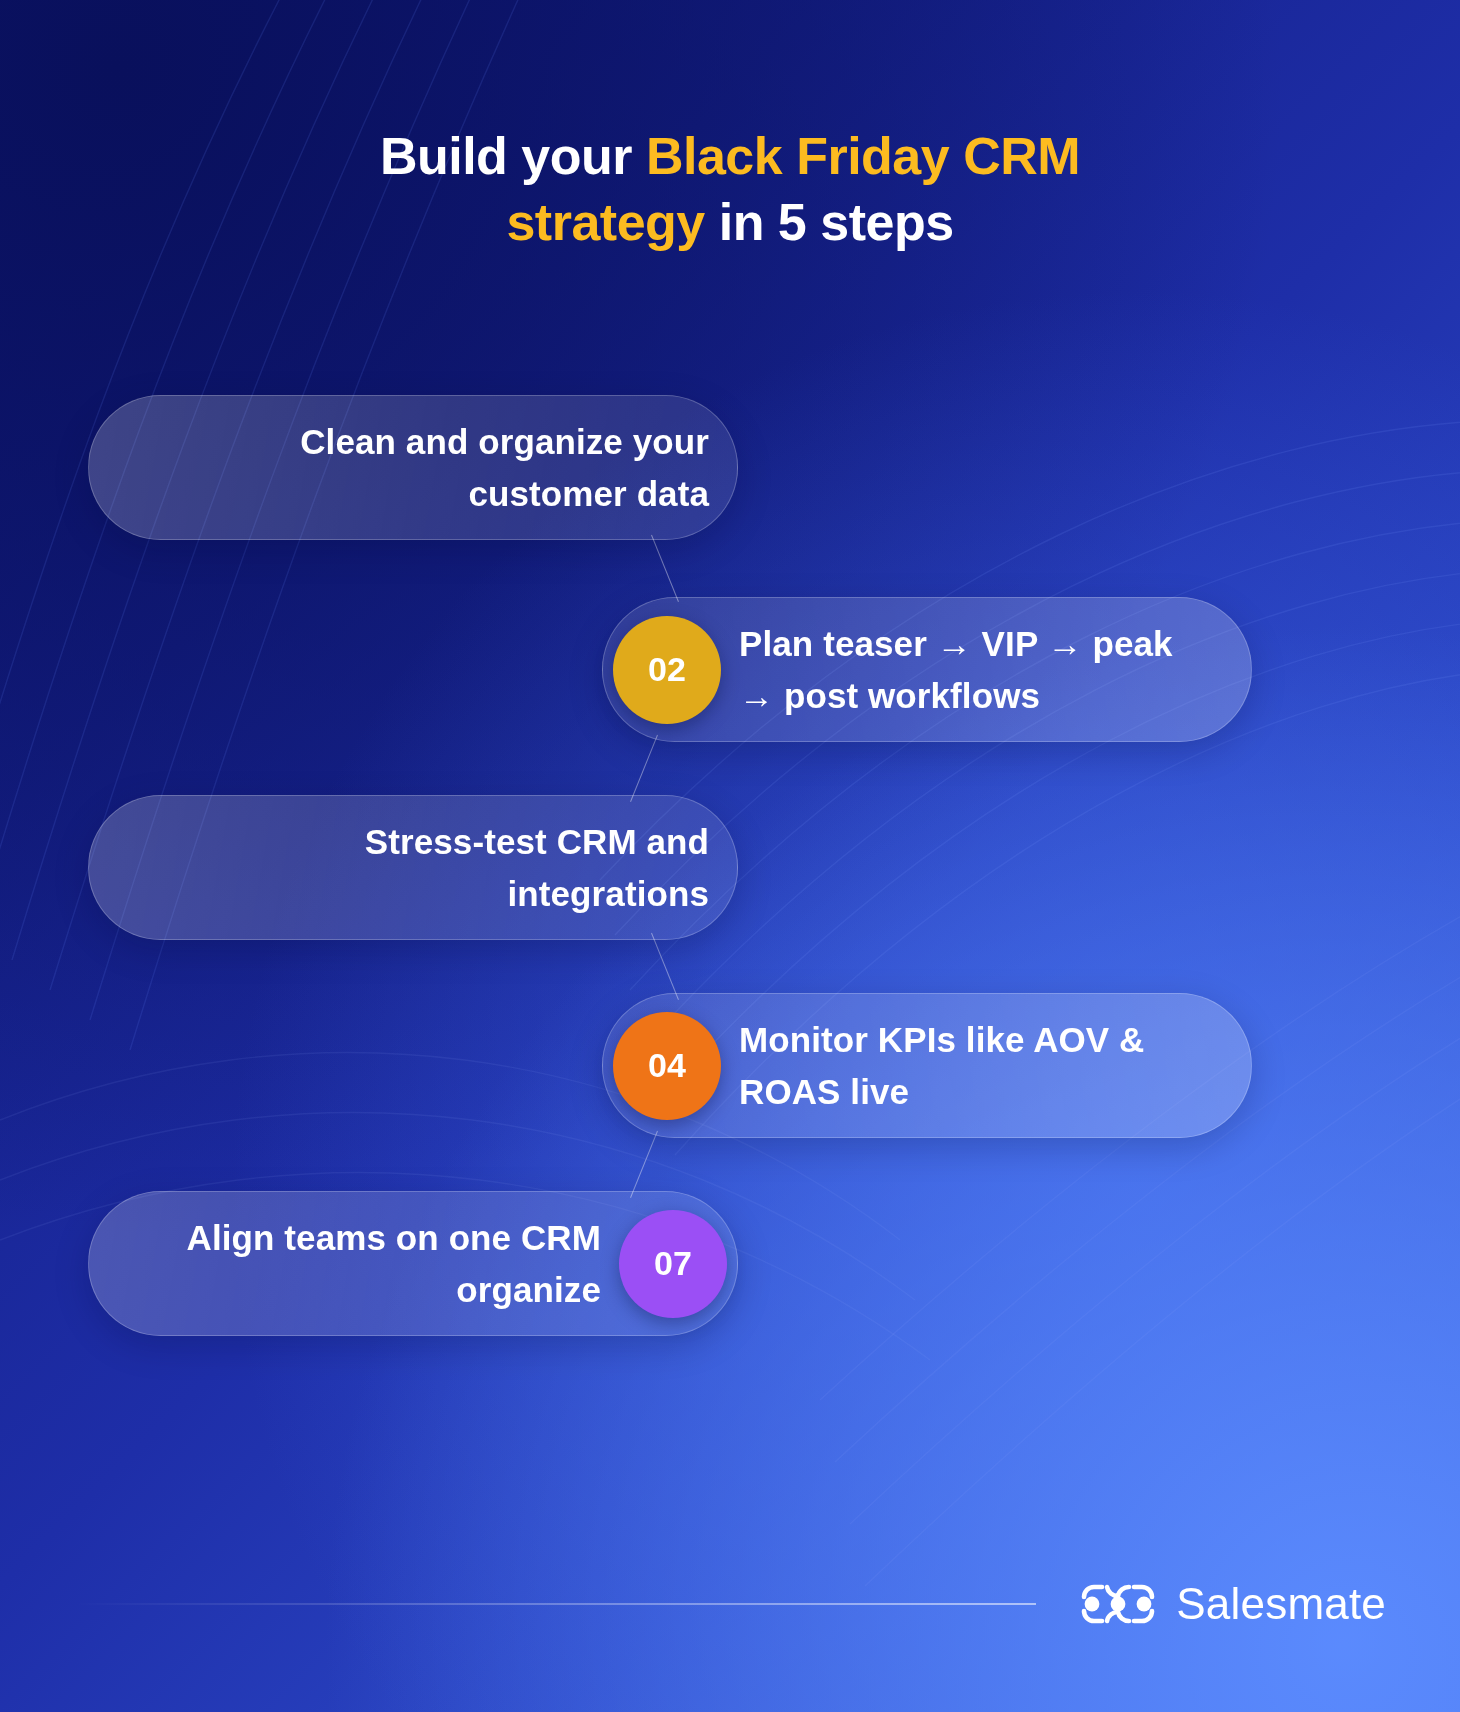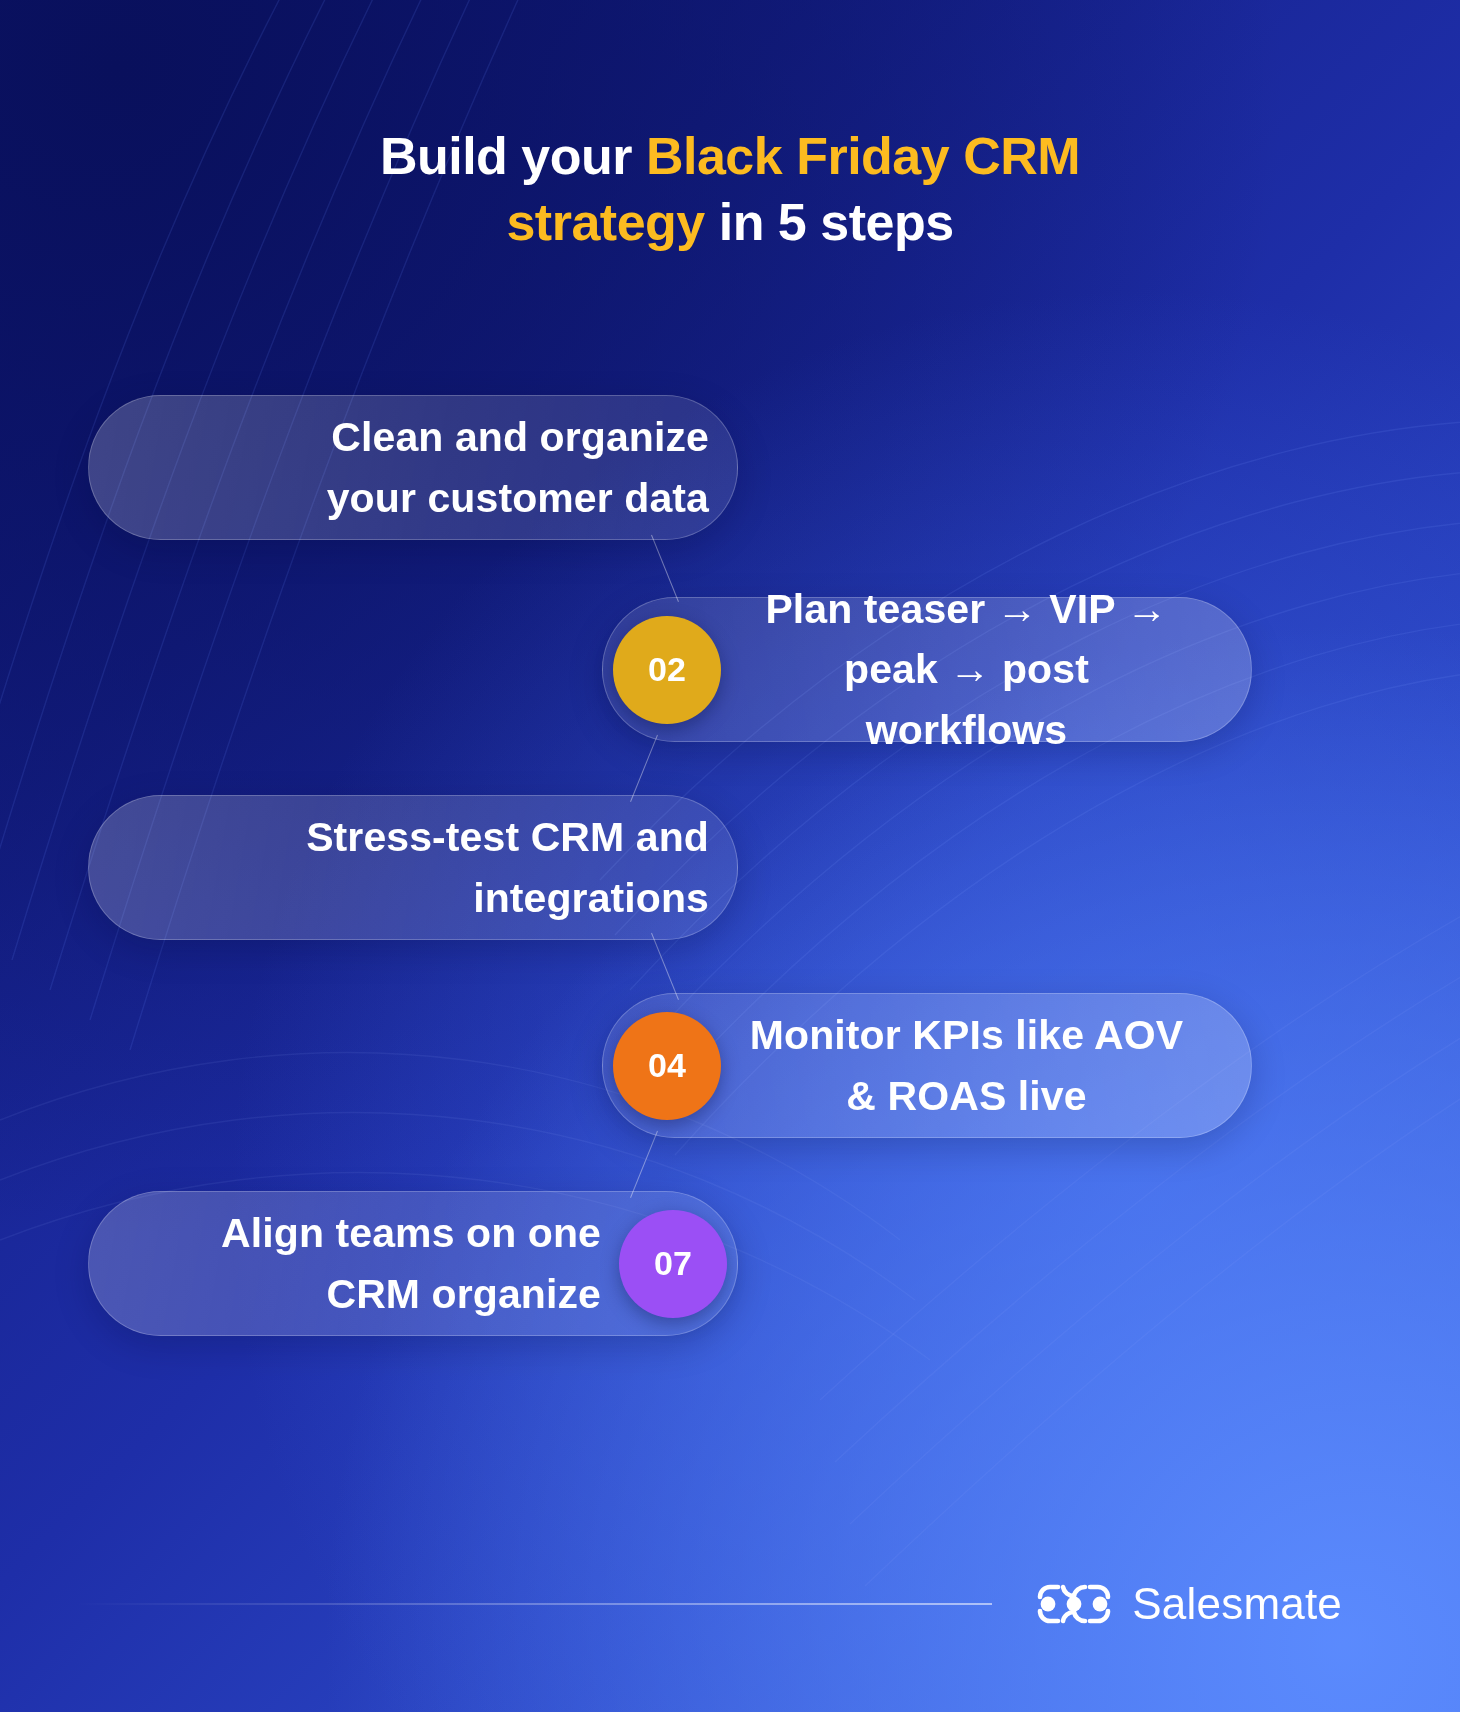--- a/index.html
+++ b/index.html
@@ -74,29 +74,29 @@
   }
   .step.right {
     left: 602px;
     width: 650px;
     flex-direction: row;
     justify-content: flex-start;
     padding-left: 10px;
     background: linear-gradient(260deg, rgba(255,255,255,0.215) 0%, rgba(255,255,255,0.15) 55%, rgba(255,255,255,0.105) 100%);
   }
   .step-text {
-    font-size: 41px;
+    font-size: 35px;
     line-height: 1.47;
     font-weight: 600;
     color: #ffffff;
     width: 455px;
     letter-spacing: 0.1px;
   }
   .step.left .step-text { text-align: right; padding-right: 18px; }
-  .step.right .step-text { text-align: center; padding-left: 18px; }
+  .step.right .step-text { text-align: left; padding-left: 18px; }
 
   .badge {
     width: 108px;
     height: 108px;
     min-width: 108px;
     border-radius: 50%;
     display: flex;
     align-items: center;
     justify-content: center;
     font-size: 34px;
@@ -126,21 +126,21 @@
 
   
   .footer {
     position: absolute;
     left: 0;
     right: 0;
     bottom: 76px;
     height: 64px;
     display: flex;
     align-items: center;
-    padding: 0 118px 0 75px;
+    padding: 0 74px 0 75px;
     box-sizing: border-box;
     margin-top: 41px;
   }
   .footer-rule {
     flex: 1 1 auto;
     height: 2px;
     background: linear-gradient(90deg, rgba(255,255,255,0.0) 0%, rgba(255,255,255,0.30) 55%, rgba(255,255,255,0.55) 100%);
     margin-right: 44px;
   }
   .brand {

